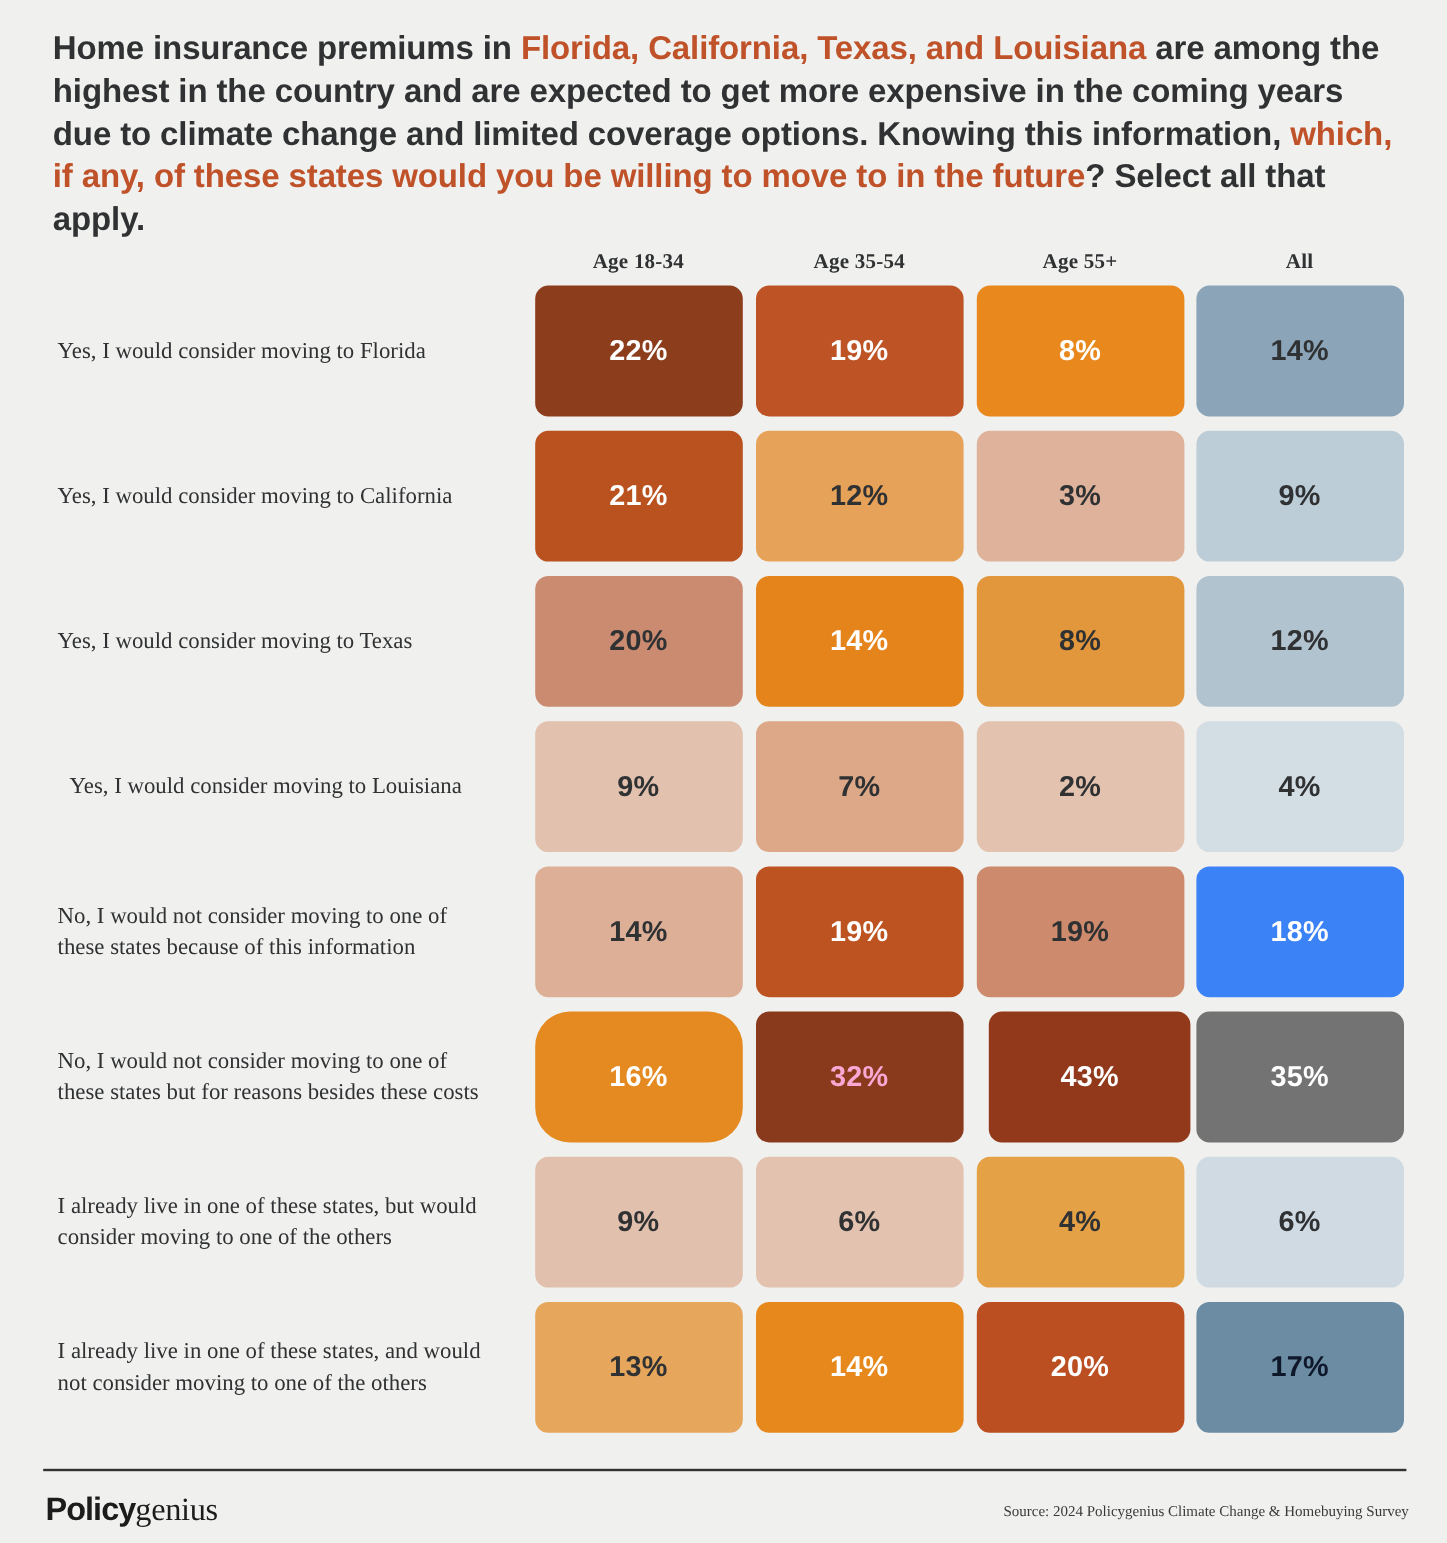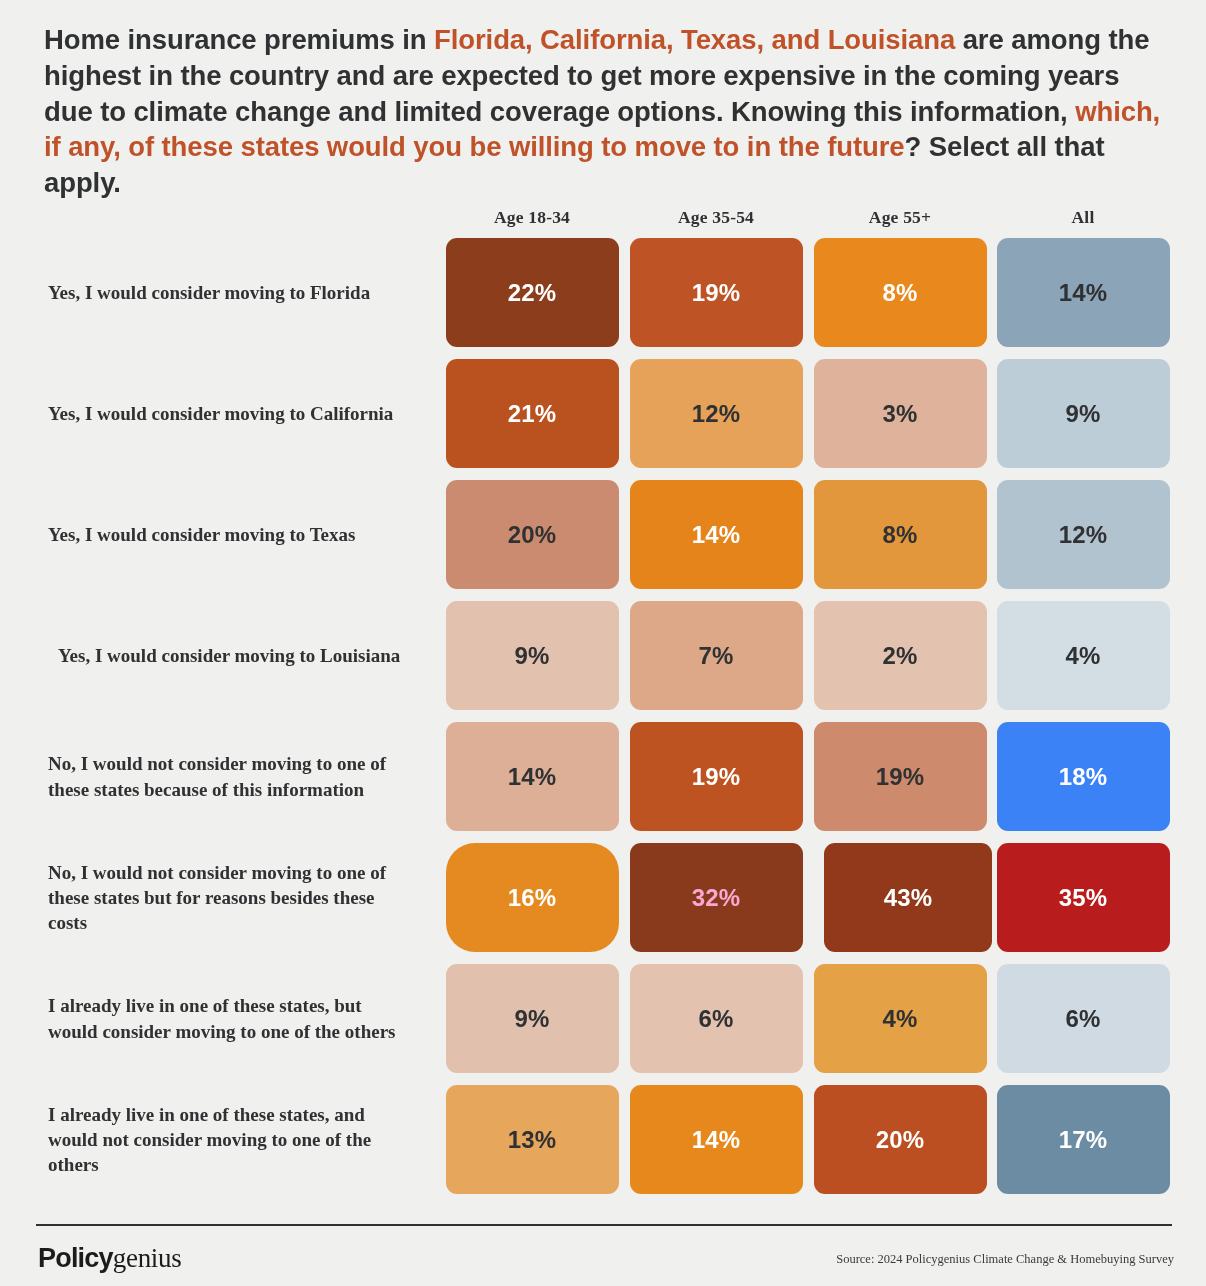--- a/index.html
+++ b/index.html
@@ -68,21 +68,20 @@
     align-items: center;
   }
 
   .row-label {
     font-family: "Liberation Serif", serif;
     font-size: 19px;
     line-height: 1.33;
     color: #2f3133;
     padding-right: 30px;
     padding-left: 4px;
-    font-weight: bold;
   }
   .row-label.indent { padding-left: 14px; }
 
   .cell-wrap {
     height: 109px;
     display: flex;
     align-items: center;
     justify-content: center;
   }
 
@@ -225,21 +224,21 @@
           <div class="cell-wrap">
             <div class="cell" style="background: rgb(229, 138, 32); color: rgb(255, 255, 255); border-radius: 29px;">16%</div>
           </div>
           <div class="cell-wrap">
             <div class="cell" style="background: rgb(138, 58, 28); color: #f9a8d4;">32%</div>
           </div>
           <div class="cell-wrap">
             <div class="cell" style="background: rgb(145, 57, 26); color: rgb(255, 255, 255); margin-left: 16px;">43%</div>
           </div>
           <div class="cell-wrap">
-            <div class="cell" style="background: #b91c1c; color: rgb(255, 255, 255);">35%</div>
+            <div class="cell" style="background: #737373; color: rgb(255, 255, 255);">35%</div>
           </div>
         </div>
         <div class="data-row">
           <div class="row-label">I already live in one of these states, but would consider moving to one of the others</div>
           <div class="cell-wrap">
             <div class="cell" style="background: rgb(225, 192, 173); color: rgb(47, 49, 51);">9%</div>
           </div>
           <div class="cell-wrap">
             <div class="cell" style="background: rgb(227, 194, 175); color: rgb(47, 49, 51);">6%</div>
           </div>
@@ -255,21 +254,21 @@
           <div class="cell-wrap">
             <div class="cell" style="background: rgb(230, 167, 93); color: rgb(47, 49, 51);">13%</div>
           </div>
           <div class="cell-wrap">
             <div class="cell" style="background: rgb(231, 136, 28); color: rgb(255, 255, 255);">14%</div>
           </div>
           <div class="cell-wrap">
             <div class="cell" style="background: rgb(187, 79, 34); color: rgb(255, 255, 255);">20%</div>
           </div>
           <div class="cell-wrap">
-            <div class="cell" style="background: rgb(107, 140, 163); color: #ffffff;">17%</div>
+            <div class="cell" style="background: rgb(107, 140, 163); color: #0f172a;">17%</div>
           </div>
         </div>
       </div>
   </div>
 
   <div class="footer-rule"></div>
 
   <div class="logo">
     <span class="b">Policy</span><span class="l">genius</span>
   </div>

